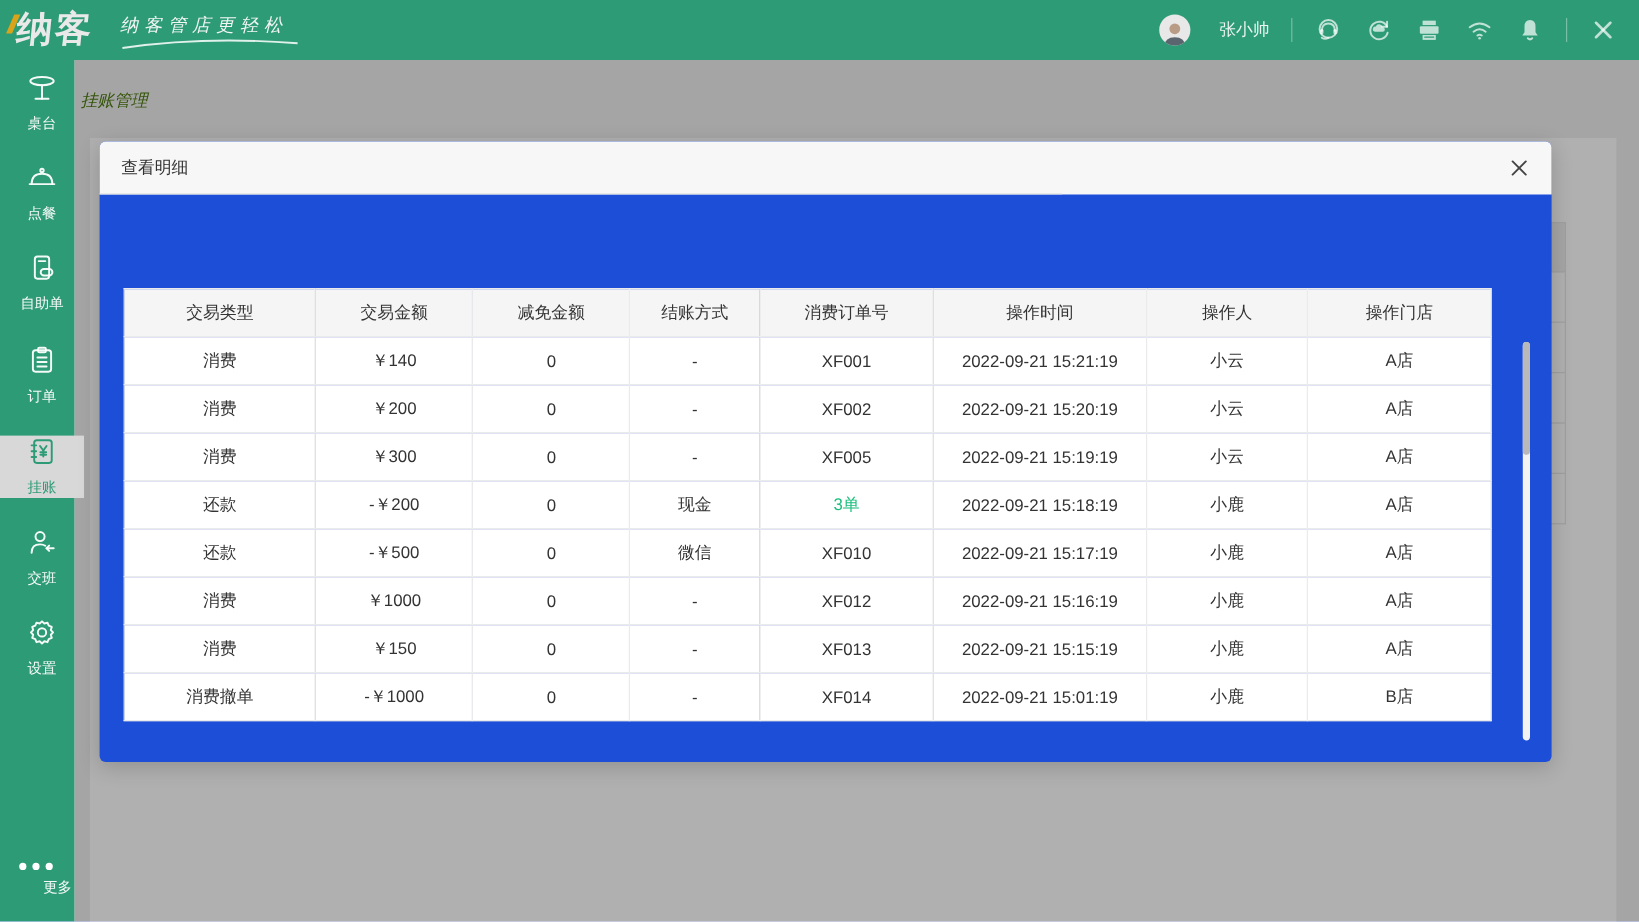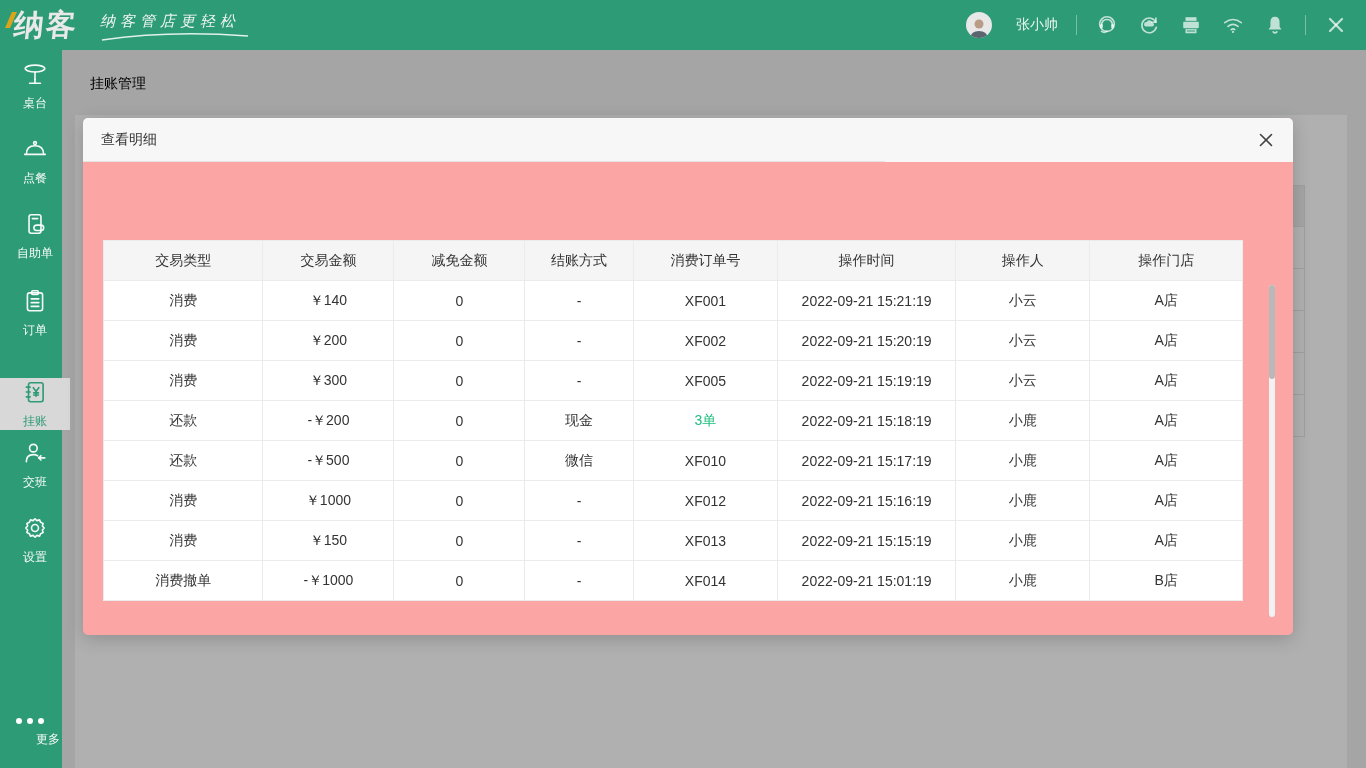--- a/index.html
+++ b/index.html
@@ -45,32 +45,32 @@
   .side-item.active { background:#d8d8d8; color:#2E9B77; }
   .side-more { position:absolute; left:0; bottom:20px; width:60px; text-align:right;
     color:rgba(255,255,255,0.95); cursor:pointer; }
   .dots { display:flex; gap:5px; justify-content:center; margin-bottom:5px; }
   .dots i { width:6px; height:6px; border-radius:50%; background:#fff; display:block; }
   .side-more .lbl { font-size:12px; }
 
   
   .main { position:absolute; left:62px; top:50px; width:1304px; height:718px;
     background:#efefef; }
-  .page-title { position:absolute; left:28px; top:25px; font-size:14px; color:#000000; }
+  .page-title { position:absolute; left:5px; top:25px; font-size:14px; color:#4d7c0f;font-style:italic; }
   .page-panel { position:absolute; left:13px; top:65px; width:1272px; height:653px;
     background:#fff; }
   .bg-table { position:absolute; left:20px; top:70px; width:1210px; }
   .bg-th { height:42px; background:#f0f0f0; border:1px solid #e6e6e6; }
   .bg-row { height:42px; border:1px solid #e6e6e6; border-top:none; }
   .overlay { position:absolute; left:0; top:0; width:100%; height:100%;
     background:rgba(0,0,0,0.31); z-index:10; }
 
   
   .modal { position:absolute; left:83px; top:118px; width:1210px; height:517px;
-    background:#fca5a5; border-radius:5px; z-index:40;
+    background:#1d4ed8; border-radius:5px; z-index:40;
     box-shadow:0 4px 18px rgba(0,0,0,0.18); }
   .modal-header { position:relative; height:44px; background:#f7f7f7;
     border-radius:5px 5px 0 0; display:flex; align-items:center; }
   .modal-title { font-size:14px; color:#333; margin-left:18px; }
   .modal-header-line { position:absolute; left:0; bottom:0; width:802px; height:1px;
     background:#e4e4e4; }
   .modal-close { position:absolute; right:18px; top:13px; width:18px; height:18px;
     cursor:pointer; display:flex; align-items:center; justify-content:center; }
   .modal-close svg { stroke:#444; stroke-width:1.6; stroke-linecap:round; }
 
@@ -215,21 +215,21 @@
         <svg width="26" height="26" viewBox="0 0 24 24">
           <rect x="5" y="4.5" width="14" height="16.5" rx="2"></rect>
           <rect x="9" y="2.5" width="6" height="3.5" rx="1"></rect>
           <line x1="8.5" y1="10" x2="15.5" y2="10"></line>
           <line x1="8.5" y1="13.5" x2="15.5" y2="13.5"></line>
           <line x1="8.5" y1="17" x2="15.5" y2="17"></line>
         </svg>
       </span>
       <span class="lbl">订单</span>
     </div>
-    <div class="side-item active" style="top:328px">
+    <div class="side-item active" style="top:313px">
       <span>
         <svg width="26" height="26" viewBox="0 0 24 24">
           <rect x="6" y="3.5" width="13.5" height="17.5" rx="2"></rect>
           <line x1="4" y1="7.5" x2="7.5" y2="7.5"></line>
           <line x1="4" y1="12" x2="7.5" y2="12"></line>
           <line x1="4" y1="16.5" x2="7.5" y2="16.5"></line>
           <path d="M10.5 8 L13 11.5 L15.5 8"></path>
           <line x1="13" y1="11.5" x2="13" y2="16"></line>
           <line x1="10.8" y1="12.8" x2="15.2" y2="12.8"></line>
           <line x1="10.8" y1="14.8" x2="15.2" y2="14.8"></line>

